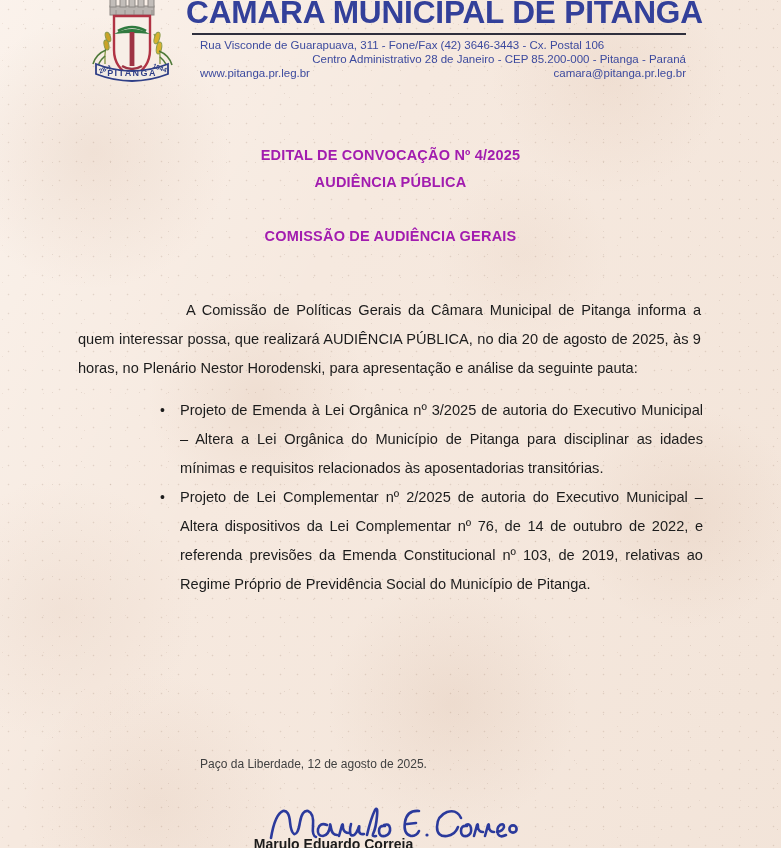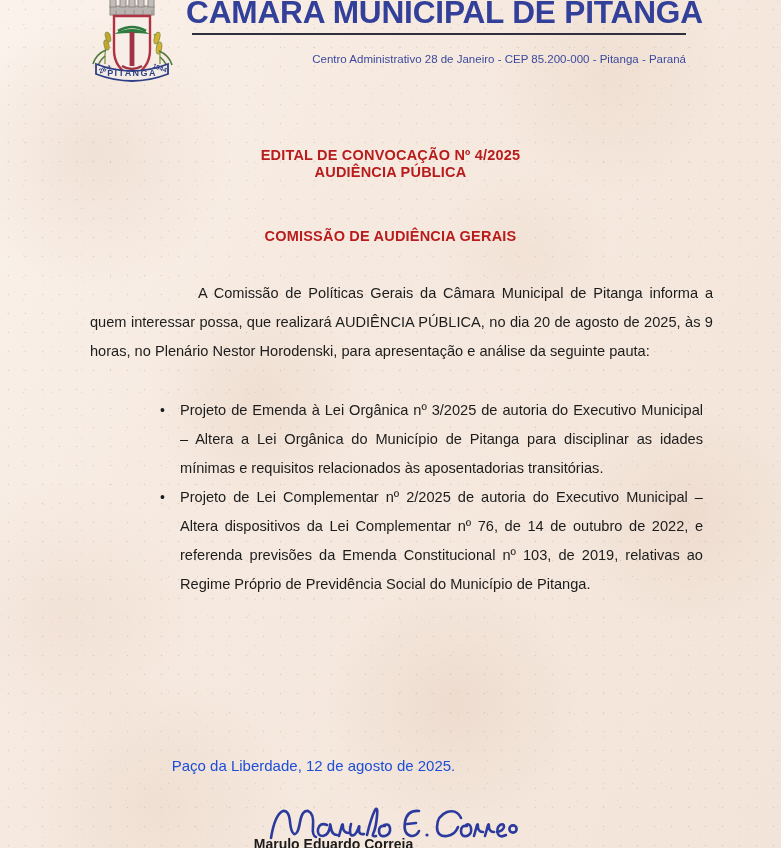--- a/index.html
+++ b/index.html
@@ -106,40 +106,40 @@
 
   
   .doc-title {
     position: absolute;
     left: 0;
     width: 781px;
     text-align: center;
     font-size: 14.5px;
     font-weight: bold;
     letter-spacing: .2px;
-    color: #b91c1c;
+    color: #a21caf;
   }
   #title-edital    { top: 147px; }
-  #title-audiencia { top: 164px; }
+  #title-audiencia { top: 174px; }
   #title-comissao  { top: 228px; }
 
   
   .body-para {
     position: absolute;
     left: 78px;
     width: 623px;
     font-size: 14.6px;
     line-height: 29px;
     text-align: justify;
     text-justify: inter-word;
     color: #1c1c1c;
   }
   .body-para.indented { text-indent: 108px; }
 
-  #para-intro   { top: 279px; margin-left: 12px; }
+  #para-intro   { top: 296px; }
   #para-closing { top: 672px; }
 
   #bullet-list {
     position: absolute;
     left: 158px;
     top: 396px;
     width: 545px;
     margin: 0;
     padding: 0;
     list-style: none;
@@ -161,22 +161,22 @@
     font-size: 14px;
     line-height: 29px;
   }
 
   #date-line {
     position: absolute;
     left: 0;
     top: 757px;
     width: 627px;
     text-align: center;
-    font-size: 15px;
-    color: #1d4ed8;
+    font-size: 12px;
+    color: #404040;
   }
 
   
   #signature-block {
     position: absolute;
     left: 0;
     top: 798px;
     width: 781px;
     text-align: center;
   }
@@ -255,23 +255,28 @@
         <text x="48" y="78" font-family="Liberation Sans, sans-serif" font-size="9" font-weight="bold" fill="#2f3f87" text-anchor="middle" letter-spacing="1.4">PITANGA</text>
         <text x="22" y="73" font-family="Liberation Sans, sans-serif" font-size="6.5" font-weight="bold" fill="#2f3f87" text-anchor="middle" transform="rotate(-22 22 73)">28-1</text>
         <text x="75" y="72" font-family="Liberation Sans, sans-serif" font-size="6.5" font-weight="bold" fill="#2f3f87" text-anchor="middle" transform="rotate(20 75 72)">1944</text>
       </g>
     </svg>
 
     <div id="org-title">CÂMARA MUNICIPAL DE PITANGA</div>
 
     <div id="header-rule"></div>
 
+    <div class="contact-line" id="contact-1">Rua Visconde de Guarapuava, 311  -  Fone/Fax (42) 3646-3443  -  Cx. Postal 106</div>
 
     <div class="contact-line" id="contact-2">Centro Administrativo 28 de Janeiro   -   CEP 85.200-000  -  Pitanga  -  Paraná</div>
 
+    <div class="contact-line" id="contact-3">
+      <span>www.pitanga.pr.leg.br</span>
+      <span>camara@pitanga.pr.leg.br</span>
+    </div>
   </div>
 
   <div class="doc-title" id="title-edital">EDITAL DE CONVOCAÇÃO Nº 4/2025</div>
 
   <div class="doc-title" id="title-audiencia">AUDIÊNCIA PÚBLICA</div>
 
   <div class="doc-title" id="title-comissao">COMISSÃO DE AUDIÊNCIA GERAIS</div>
 
   <div class="body-para indented" id="para-intro">A Comissão de Políticas Gerais da Câmara Municipal de Pitanga informa a quem interessar possa, que realizará AUDIÊNCIA PÚBLICA, no dia 20 de agosto de 2025, às 9 horas, no Plenário Nestor Horodenski, para apresentação e análise da seguinte pauta:</div>
 

